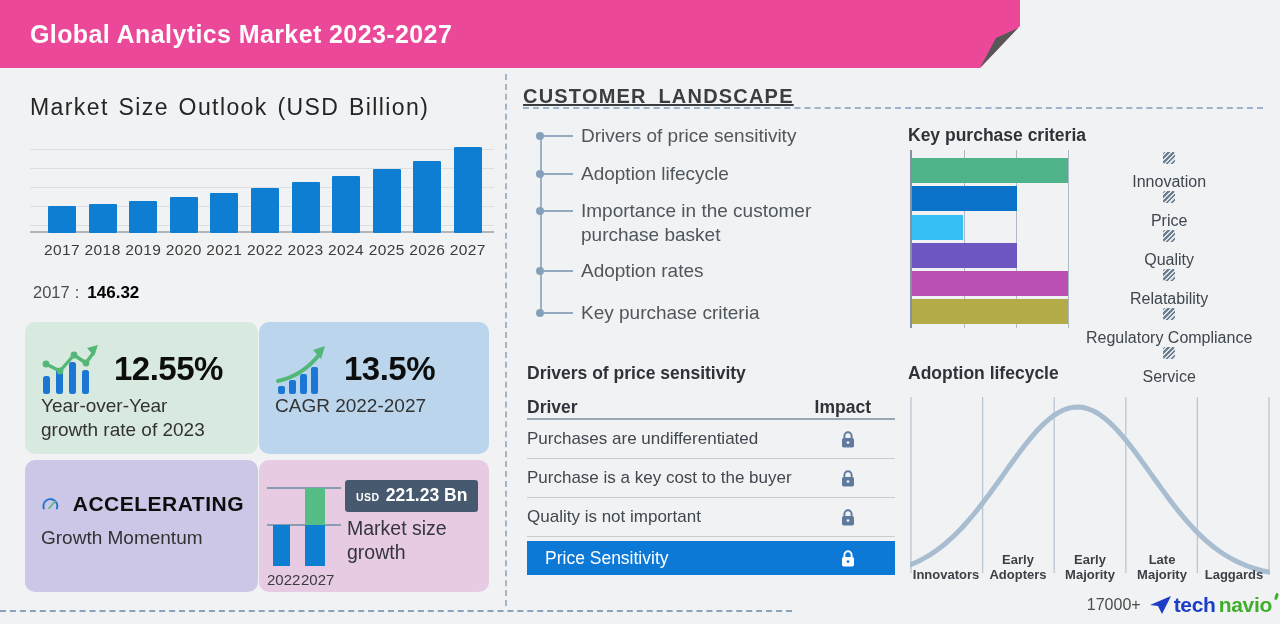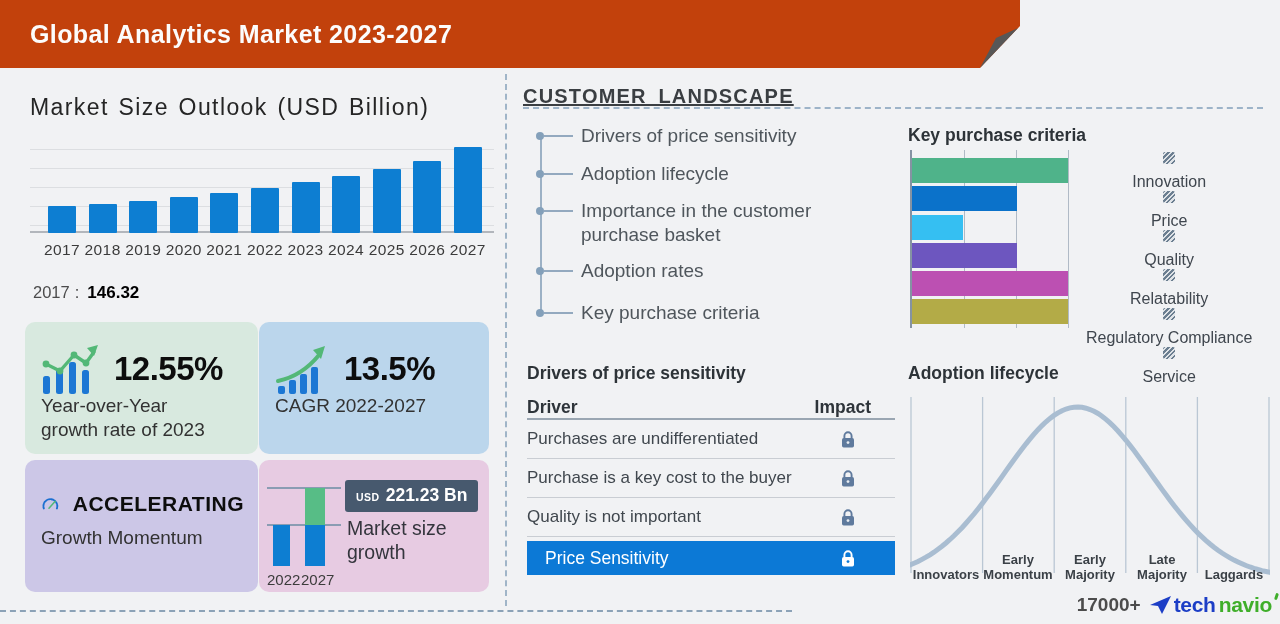--- a/index.html
+++ b/index.html
@@ -1,21 +1,21 @@
 <!DOCTYPE html>
 <html><head>
 <meta charset="utf-8">
 <style>
   * { margin:0; padding:0; box-sizing:border-box; }
   html,body { background:#e6e7e9; }
   .page { position:relative; width:1280px; height:624px; background:#f1f2f4;
           font-family:"Liberation Sans", sans-serif; overflow:hidden; }
 
   
-  .header { position:absolute; left:0; top:0; width:1020px; height:68px; background:#c2410c; }
+  .header { position:absolute; left:0; top:0; width:1020px; height:68px; background:#ec4899; }
   .header-title { position:absolute; left:30px; top:50%; transform:translateY(-50%);
                   color:#fcfcfc; font-size:25px; font-weight:600; letter-spacing:.4px; }
   .corner-fold { position:absolute; right:0; top:0; }
 
   
   .v-divider { position:absolute; left:505px; top:74px; height:532px; border-left:2px dashed #a0b5c8; }
   .h-dash-under-heading { position:absolute; left:523px; top:107px; width:740px; border-top:2px dashed #9db3c8; }
   .footer-dash { position:absolute; left:0; top:610px; width:792px; border-top:2px dashed #8ca2b7; }
 
   
@@ -104,21 +104,21 @@
 
   
   .life-title { position:absolute; left:908px; top:363px; font-size:17.5px; font-weight:700; color:#2d3338; }
   .life-chart { position:absolute; left:910px; top:388px; width:360px; height:196px; }
   .life-labels { position:absolute; left:910px; top:541px; width:360px; height:41px; display:flex; }
   .life-cell { width:72px; display:flex; align-items:flex-end; justify-content:center; text-align:center;
                font-size:13px; font-weight:700; color:#3b4147; line-height:15px; }
 
   
   .footer { position:absolute; right:8px; top:590px; height:30px; display:flex; align-items:center; gap:8px; }
-  .footer-count { font-size:19px; font-weight:700; color:#4c4c4c; }
+  .footer-count { font-size:16px; font-weight:400; color:#4c4c4c; }
   .footer-text { font-size:17px; color:#585858; }
   .logo { display:flex; align-items:center; gap:3px; position:relative; cursor:pointer; }
   .logo-tech { font-size:21px; font-weight:700; color:#1c3ec6; letter-spacing:-.3px; }
   .logo-navio { font-size:21px; font-weight:700; color:#3fae2a; letter-spacing:-.3px; }
   .logo-tick { position:absolute; right:-6px; top:0px; width:3px; height:7px; background:#3fae2a;
                transform:rotate(18deg); border-radius:2px; }
 </style>
 </head>
 <body>
 
@@ -386,21 +386,21 @@
       <line x1="1" x2="1" y1="2" y2="178" stroke="#bac7d4" stroke-width="1.3"></line>
       <line x1="72.6" x2="72.6" y1="2" y2="178" stroke="#bac7d4" stroke-width="1.3"></line>
       <line x1="144.2" x2="144.2" y1="2" y2="178" stroke="#bac7d4" stroke-width="1.3"></line>
       <line x1="215.79999999999998" x2="215.79999999999998" y1="2" y2="178" stroke="#bac7d4" stroke-width="1.3"></line>
       <line x1="287.4" x2="287.4" y1="2" y2="178" stroke="#bac7d4" stroke-width="1.3"></line>
       <line x1="359" x2="359" y1="2" y2="178" stroke="#bac7d4" stroke-width="1.3"></line>
       <polyline points="0,170.0 4,168.3 8,166.5 12,164.4 16,162.2 20,159.8 24,157.2 28,154.3 32,151.3 36,148.0 40,144.5 44,140.8 48,136.8 52,132.7 56,128.3 60,123.7 64,119.0 68,114.0 72,108.9 76,103.6 80,98.2 84,92.7 88,87.2 92,81.6 96,75.9 100,70.3 104,64.8 108,59.3 112,54.0 116,48.8 120,43.9 124,39.2 128,34.7 132,30.6 136,26.8 140,23.4 144,20.4 148,17.8 152,15.7 156,14.0 160,12.9 164,12.2 168,12.0 172,12.3 176,13.2 180,14.5 184,16.3 188,18.5 192,21.2 196,24.4 200,27.9 204,31.8 208,36.0 212,40.6 216,45.3 220,50.4 224,55.6 228,61.0 232,66.4 236,72.0 240,77.6 244,83.2 248,88.8 252,94.4 256,99.8 260,105.2 264,110.4 268,115.5 272,120.4 276,125.1 280,129.6 284,134.0 288,138.1 292,141.9 296,145.6 300,149.0 304,152.2 308,155.2 312,158.0 316,160.5 320,162.9 324,165.1 328,167.0 332,168.8 336,170.5 340,172.0 344,173.3 348,174.5 352,175.6 356,176.5 360,177.4" fill="none" stroke="#a9bdd1" stroke-width="5" stroke-linecap="round"></polyline>
     </svg>
   <div class="life-labels">
       <div class="life-cell">Innovators</div>
-      <div class="life-cell">Early Momentum</div>
+      <div class="life-cell">Early Adopters</div>
       <div class="life-cell">Early Majority</div>
       <div class="life-cell">Late Majority</div>
       <div class="life-cell">Laggards</div>
     </div>
 
   <div class="footer-dash"></div>
   <div class="footer">
     <span class="footer-count">17000+</span>
     <span class="logo">
       <svg width="22" height="20" viewBox="0 0 22 20">

